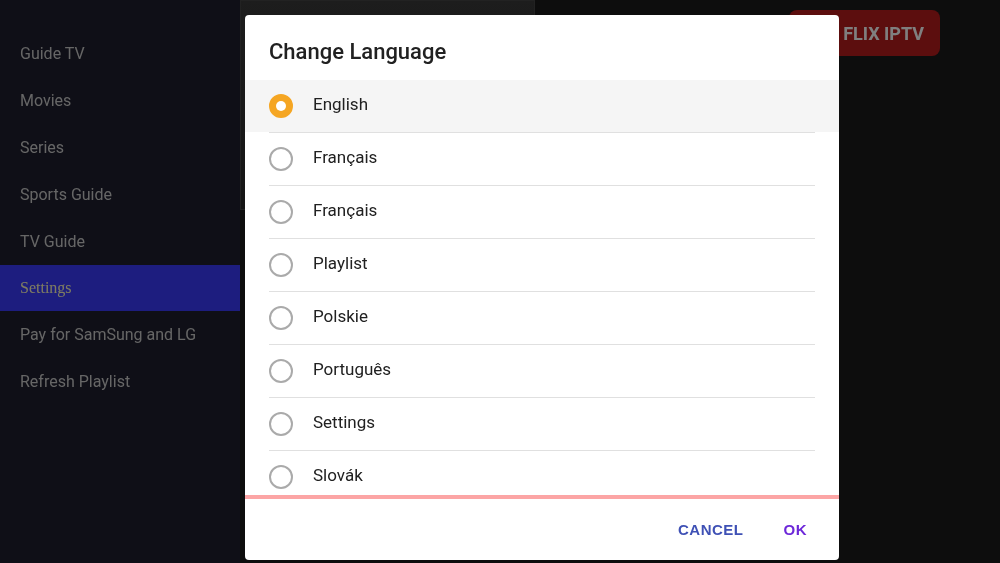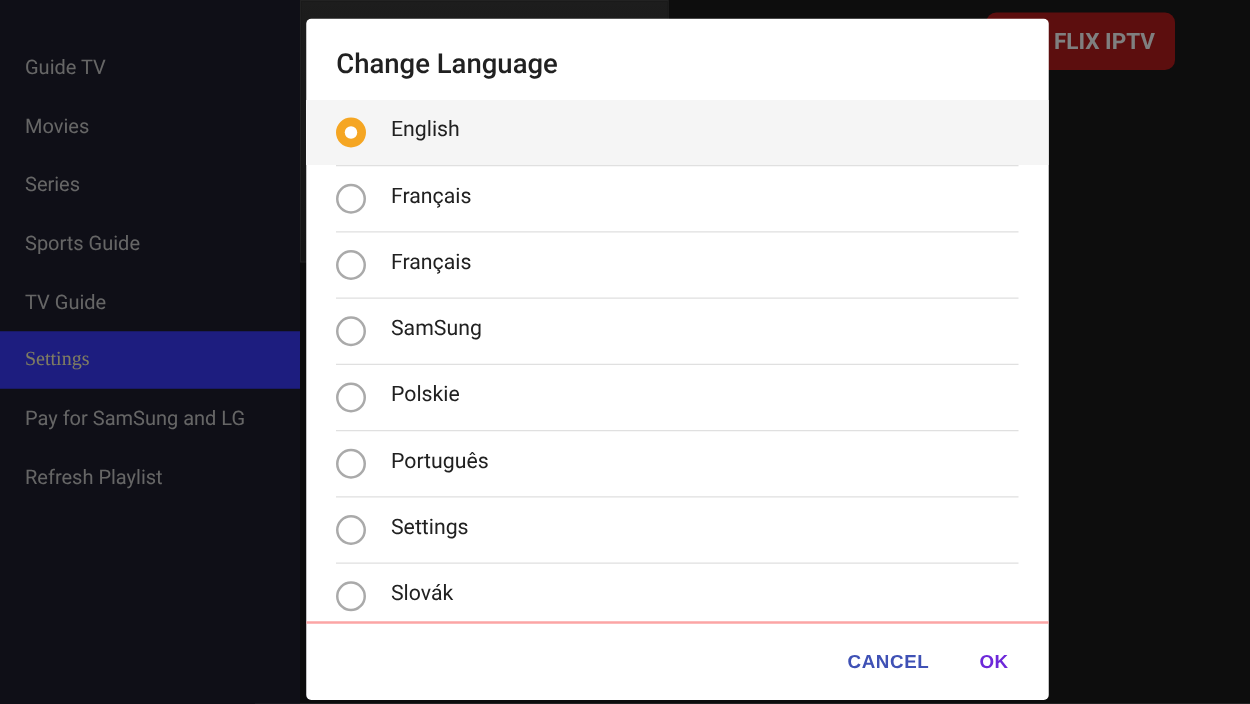--- a/index.html
+++ b/index.html
@@ -169,21 +169,21 @@
     .language-label {
       font-size: 17px;
       color: #212121;
     }
 
     .dialog-actions {
       display: flex;
       justify-content: flex-end;
       padding: 12px 16px;
       gap: 8px;
-      border-top: 2px solid #fca5a5;
+      border-top: 4px solid #fca5a5;
     }
 
     .btn-cancel {
       background: none;
       border: none;
       color: #3f51b5;
       font-size: 15px;
       font-weight: 600;
       padding: 10px 16px;
       cursor: pointer;
@@ -271,21 +271,21 @@
     <div class="divider"></div>
 
     <div class="language-option">
       <div class="radio-btn"></div>
       <span class="language-label">Français</span>
     </div>
     <div class="divider"></div>
 
     <div class="language-option">
       <div class="radio-btn"></div>
-      <span class="language-label">SamSung</span>
+      <span class="language-label">Playlist</span>
     </div>
     <div class="divider"></div>
 
     <div class="language-option">
       <div class="radio-btn"></div>
       <span class="language-label">Polskie</span>
     </div>
     <div class="divider"></div>
 
     <div class="language-option">

